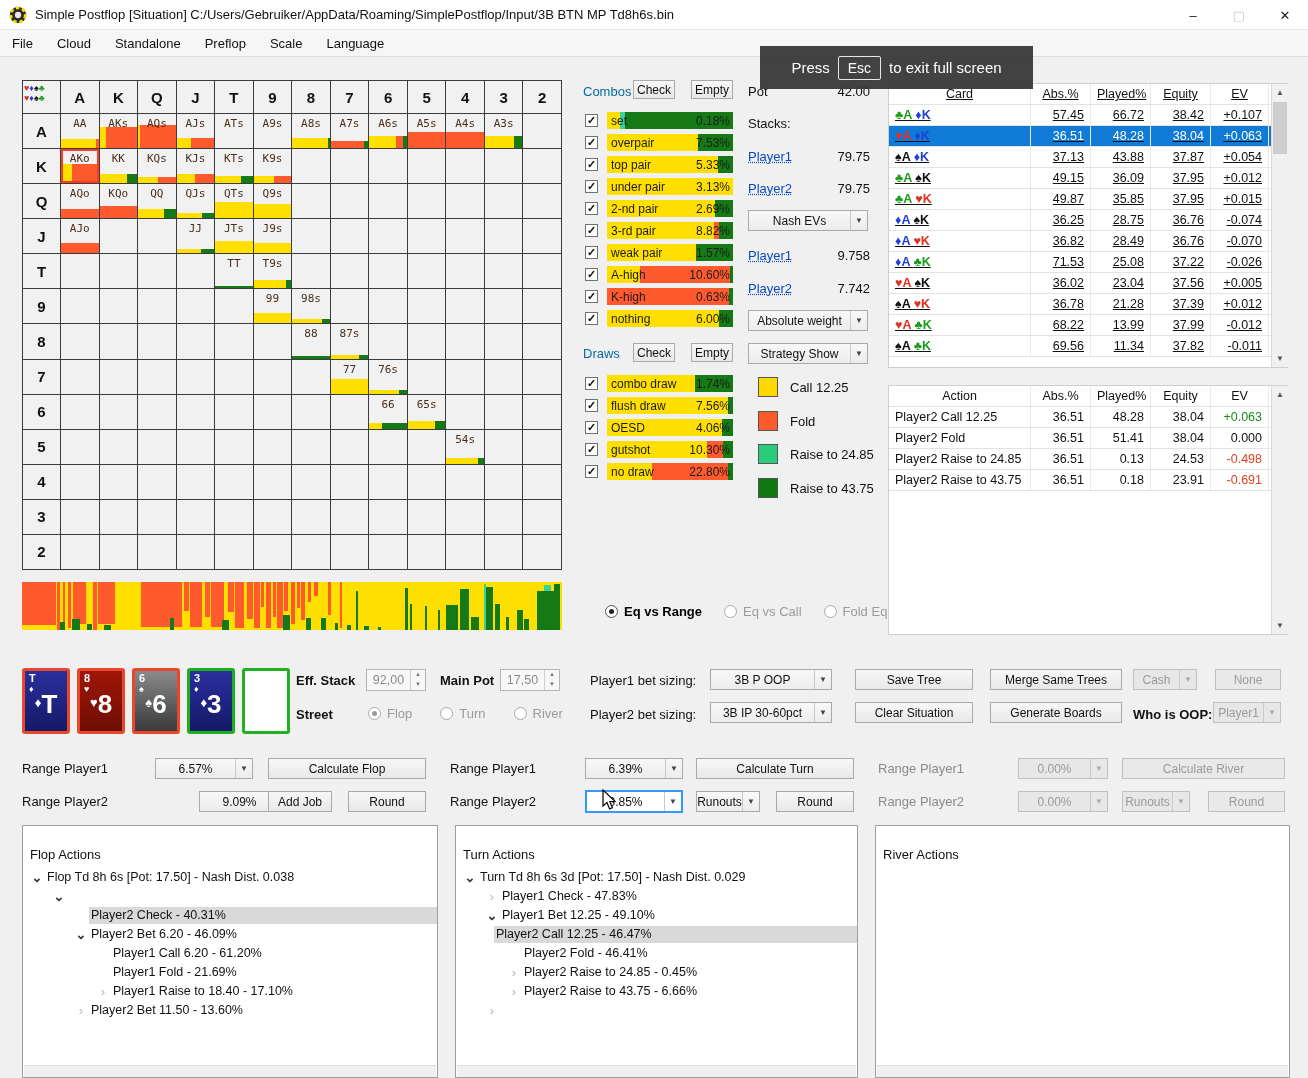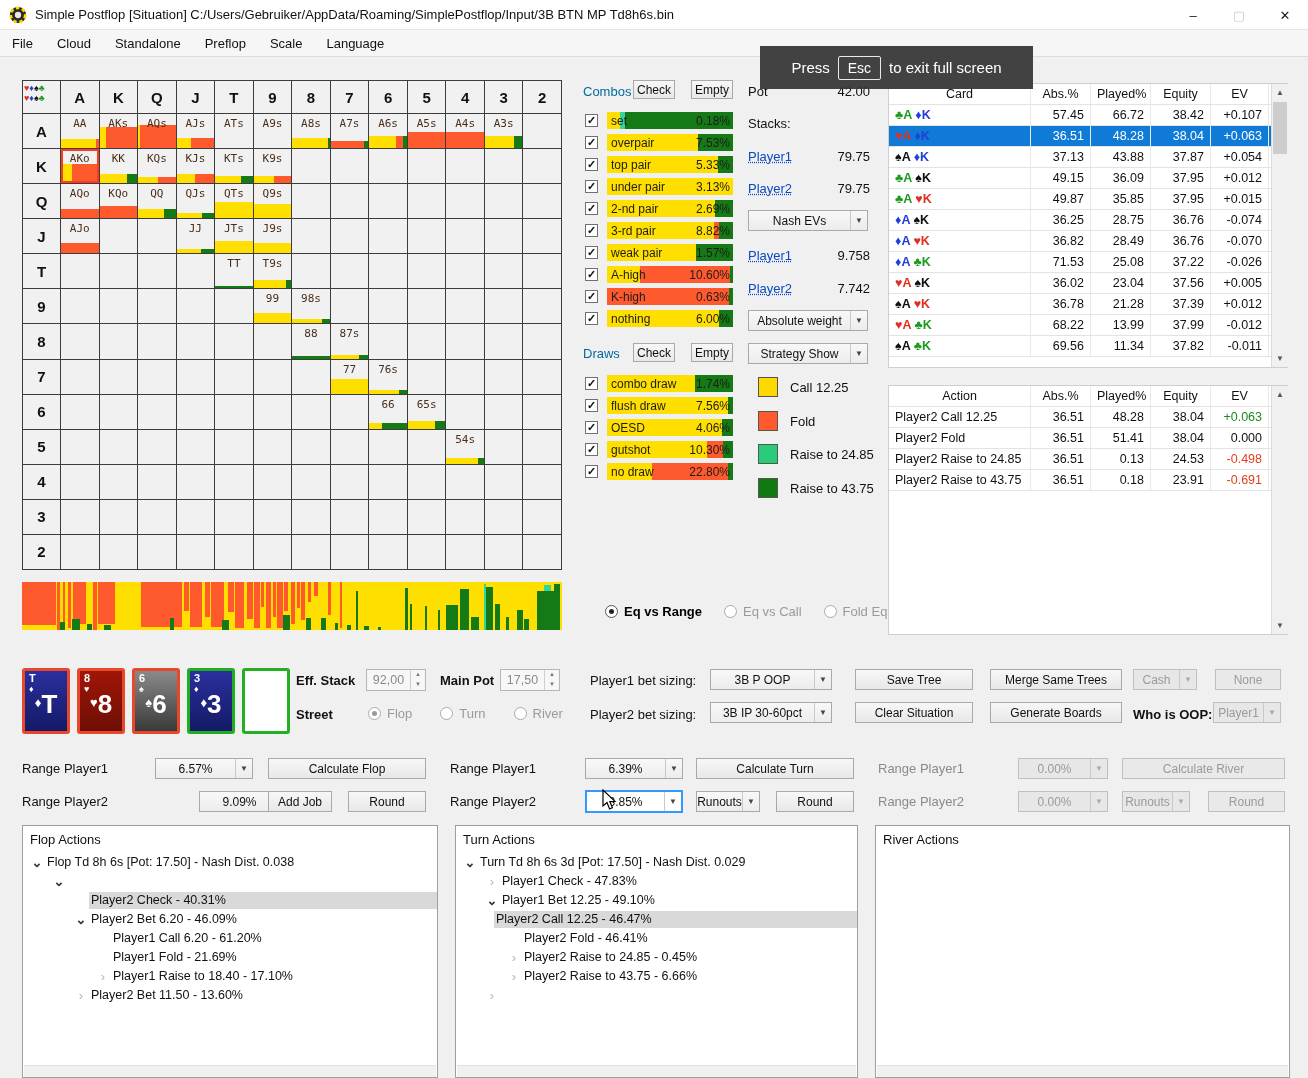--- a/index.html
+++ b/index.html
@@ -82,21 +82,21 @@
   .pcard .big .su { font-size:13px; vertical-align:6px; }
 
   
   .spinner { position:absolute; background:#f7f7f7; border:1px solid #b5b5b5; display:flex; font-size:12.5px; color:#8a8a8a; }
   .spinner .sval { flex:1; text-align:center; padding-top:3px; }
   .spinner .sarrows { width:15px; border-left:1px solid #cfcfcf; display:flex; flex-direction:column; }
   .spinner .sarrows div { flex:1; font-size:6px; color:#777; text-align:center; line-height:9px; }
 
   
   .panel { position:absolute; background:#fff; border:1px solid #9e9e9e; overflow:hidden; }
-  .panel-title { font-size:13px; color:#111; padding:6px 0 0 7px; }
+  .panel-title { font-size:13px; color:#111; padding:6px 0 0 7px;margin-top:15px; }
   .tree { margin-top:6px; }
   .titem { position:relative; height:19px; font-size:12.5px; color:#111; white-space:nowrap; display:flex; align-items:center; }
   .titem .arrow { width:16px; text-align:center; font-size:13px; }
   .arrow.exp { color:#333; font-weight:bold; }
   .arrow.col { color:#b5b5b5; }
   .titem.sel .ttext { background:#d9d9d9; }
   .titem .ttext { padding:1px 6px 2px 2px; flex:1; }
   .hscroll { position:absolute; left:1px; right:1px; bottom:0px; height:12px; background:#f0f0f0; border-top:1px solid #e0e0e0; }
 
   
@@ -806,21 +806,21 @@
     <div class="legend-sq" style="left: 758px; top: 377px; background: rgb(255, 216, 0);"></div>
     <span class="lbl" style="left: 790px; top: 380px;">Call 12.25</span>
     <div class="legend-sq" style="left: 758px; top: 410.5px; background: rgb(255, 90, 46);"></div>
     <span class="lbl" style="left: 790px; top: 413.5px;">Fold</span>
     <div class="legend-sq" style="left: 758px; top: 444px; background: rgb(41, 204, 122);"></div>
     <span class="lbl" style="left: 790px; top: 447px;">Raise to 24.85</span>
     <div class="legend-sq" style="left: 758px; top: 477.5px; background: rgb(15, 122, 15);"></div>
     <span class="lbl" style="left: 790px; top: 480.5px;">Raise to 43.75</span>
   </div>
 
-<div class="datatable" style="left:888px;top:83px;width:400px;height:285px;" id="card-table">
+<div class="datatable" style="left:888px;top:83px;width:400px;height:285px;text-decoration:underline;" id="card-table">
     <div class="trow head">
       <div class="tc center" style="width: 142px;">Card</div>
       <div class="tc center" style="width: 60px;">Abs.%</div>
       <div class="tc center" style="width: 60px;">Played%</div>
       <div class="tc center" style="width: 60px;">Equity</div>
       <div class="tc center" style="width: 58px;">EV</div>
     </div>
     <div class="trow">
       <div class="tc" style="width: 142px;"><span style="color: rgb(29, 155, 29); font-weight: bold;">♣A </span><span style="color: rgb(32, 64, 216); font-weight: bold;">♦K</span></div>
       <div class="tc num" style="width: 60px;">57.45</div>

